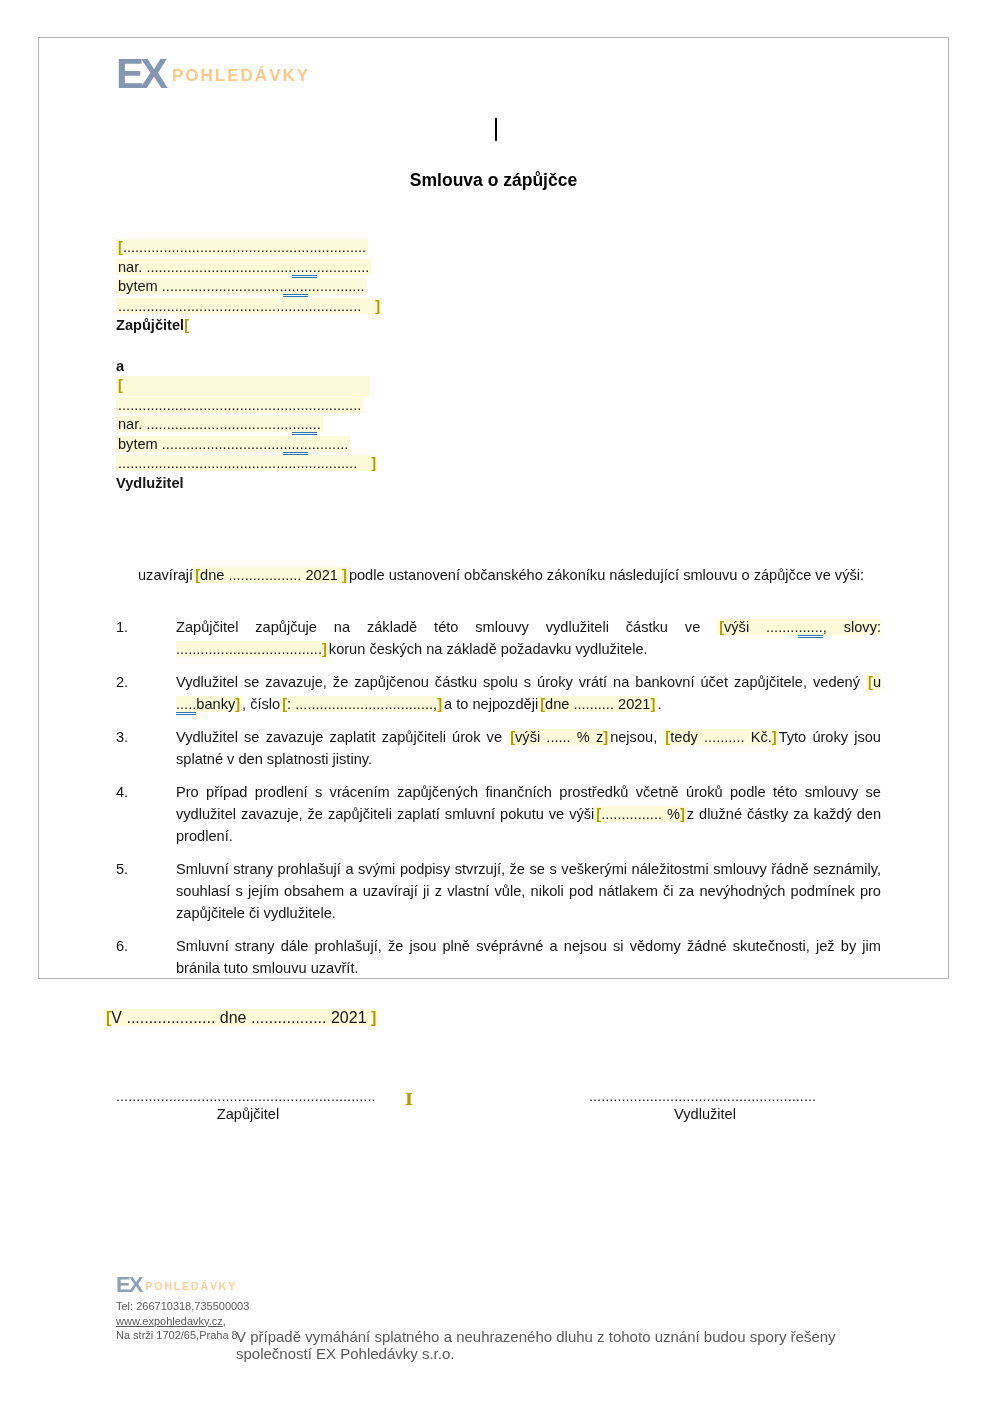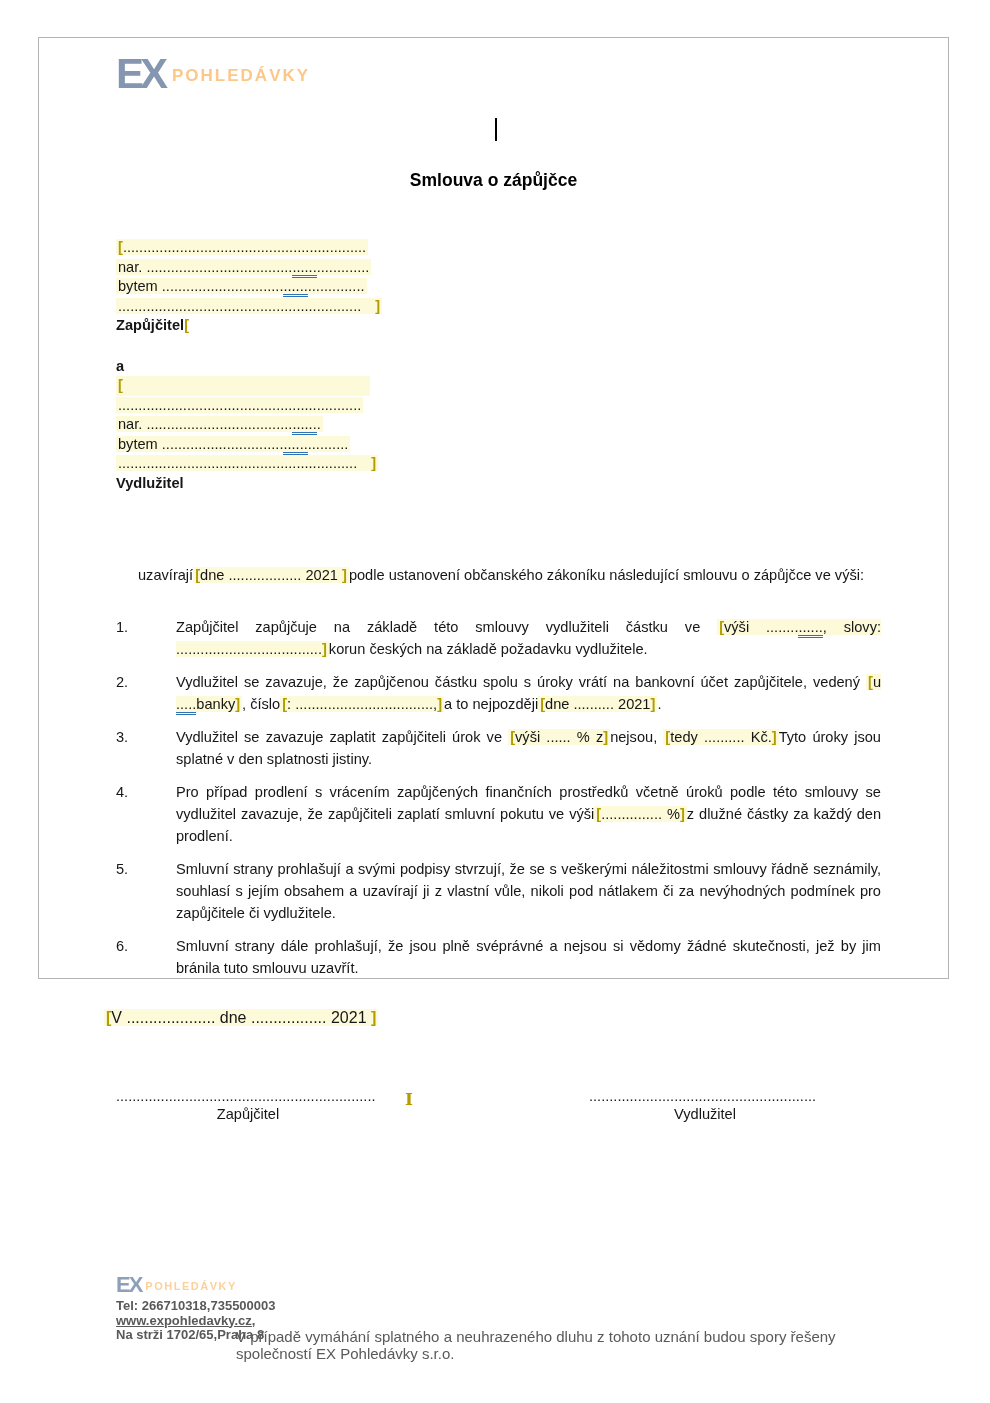--- a/index.html
+++ b/index.html
@@ -40,21 +40,21 @@
 
   
   .sig{position:absolute;font-size:14.6px;}
   .sig .sigline{white-space:nowrap;overflow:hidden;}
   .sig .siglabel{text-align:center;margin-top:2px;}
   .sig-left{left:77px;top:1050px;width:264px;}
   .sig-right{left:550px;top:1050px;width:232px;}
   .ibeam{position:absolute;left:366px;top:1051px;color:#b39c00;font-family:"DejaVu Serif",serif;font-weight:700;font-size:17px;}
 
   
-  .footer-lines{position:absolute;left:77px;top:1261px;font-size:13px;line-height:14.5px;color:#595959;font-weight:bold;}
+  .footer-lines{position:absolute;left:77px;top:1261px;font-size:11px;line-height:14.5px;color:#595959;}
   .footer-lines a{color:#595959;text-decoration:underline;cursor:pointer;}
   .fnote{position:absolute;left:197px;top:1290px;width:640px;font-size:15px;color:#595959;}
 </style>
 </head>
 <body>
 
 <div class="page">
 
   <div class="logo">
     <span class="logo-ex">EX</span>

